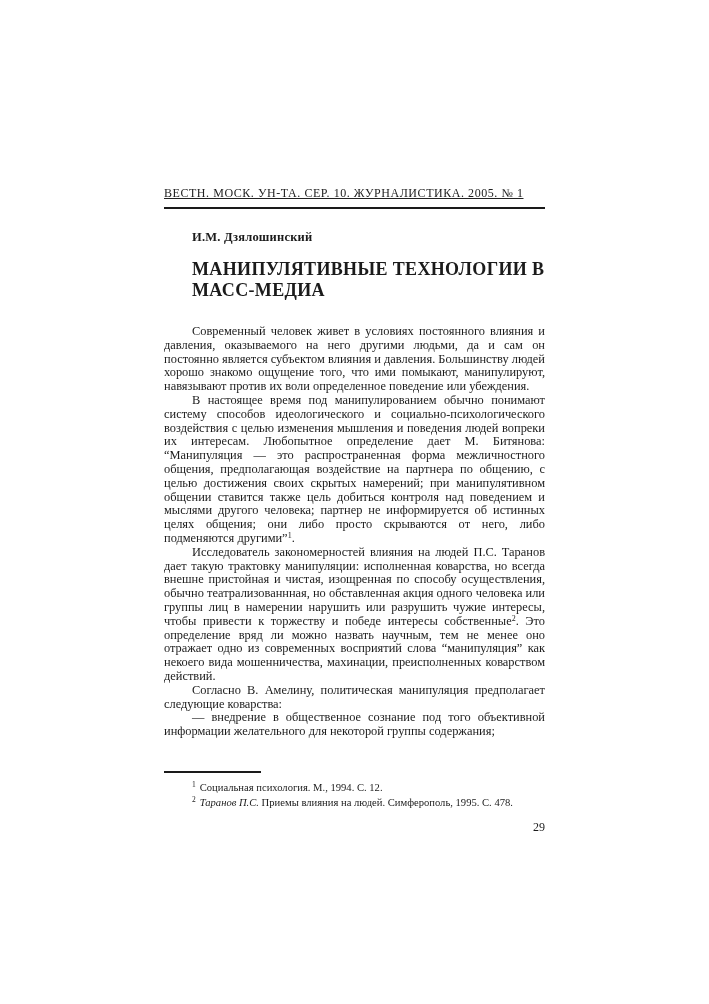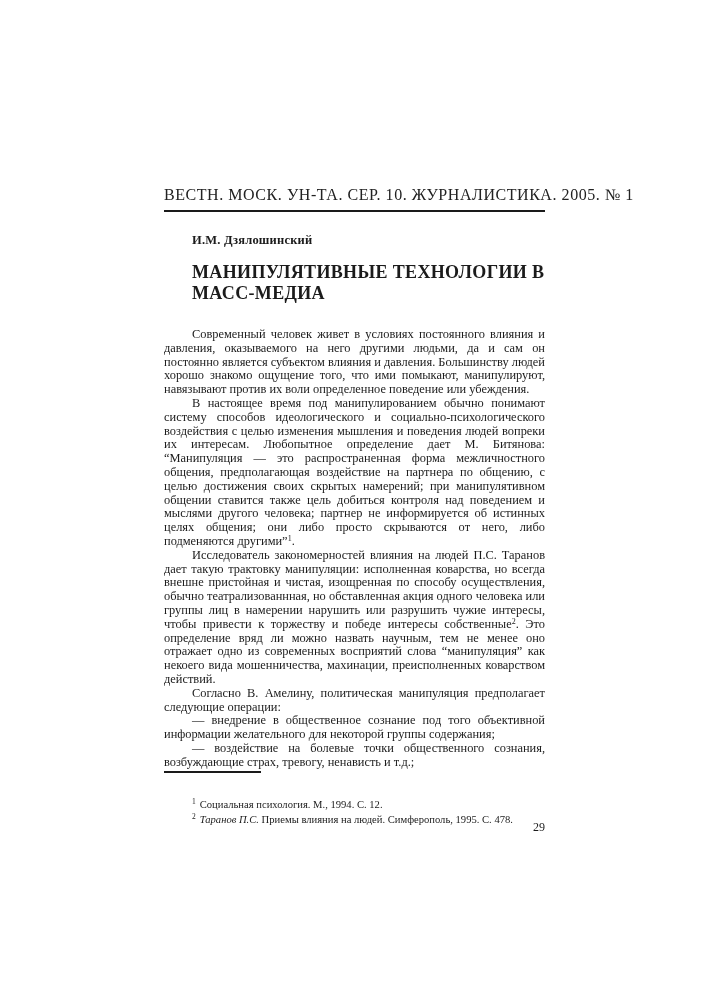--- a/index.html
+++ b/index.html
@@ -16,24 +16,25 @@
     color: #1b1b1b;
     overflow: hidden;
   }
   .column {
     position: absolute;
     left: 164px;
     top: 186px;
     width: 381px;
   }
   .journal-header {
-    font-size: 16px;
+    font-size: 12px;
     letter-spacing: 0.55px;
     white-space: nowrap;
     color: #222;
+    text-decoration: underline;
   }
   .header-rule {
     margin-top: 6px;
     height: 2px;
     background: #1a1a1a;
     width: 100%;
   }
   .author-line {
     margin-top: 21px;
     padding-left: 28px;
@@ -75,21 +76,21 @@
     background: #1a1a1a;
   }
   .fn-line {
     margin: 0;
     padding-left: 28px;
     font-size: 10.6px;
     line-height: 15px;
     text-align: left;
   }
   .fn-line:first-of-type {
-    margin-top: 24px;
+    margin-top: 7px;
   }
   sup.fn-num {
     font-size: 7.5px;
     line-height: 0;
     vertical-align: 4px;
     margin-right: 4px;
   }
   .fn-author-italic {
     font-style: italic;
   }
@@ -118,25 +119,24 @@
     <div class="article-title">МАНИПУЛЯТИВНЫЕ ТЕХНОЛОГИИ В МАСС-МЕДИА</div>
 
     <div class="body-text">
 
       <p class="par">Современный человек живет в условиях постоянного влияния и давления, оказываемого на него другими людьми, да и сам он постоянно является субъектом влияния и давления. Большинству людей хорошо знакомо ощущение того, что ими помыкают, манипулируют, навязывают против их воли определенное поведение или убеждения.</p>
 
       <p class="par"><span>В настоящее время под манипулированием обычно понимают систему способов идеологического и социально-психологического воздействия с целью изменения мышления и поведения людей вопреки их интересам. Любопытное определение дает М. Битянова: “Манипуляция — это распространенная форма межличностного общения, предполагающая воздействие на партнера по общению, с целью достижения своих скрытых намерений; при манипулятивном общении ставится также цель добиться контроля над поведением и мыслями другого человека; партнер не информируется об истинных целях общения; они либо просто скрываются от него, либо подменяются другими”</span><sup class="fn-ref">1</sup><span>.</span></p>
 
       <p class="par"><span>Исследователь закономерностей влияния на людей П.С. Таранов дает такую трактовку манипуляции: исполненная коварства, но всегда внешне пристойная и чистая, изощренная по способу осуществления, обычно театрализованнная, но обставленная акция одного человека или группы лиц в намерении нарушить или разрушить чужие интересы, чтобы привести к торжеству и победе интересы собственные</span><sup class="fn-ref">2</sup><span>. Это определение вряд ли можно назвать научным, тем не менее оно отражает одно из современных восприятий слова “манипуляция” как некоего вида мошенничества, махинации, преисполненных коварством действий.</span></p>
 
-      <p class="par">Согласно В. Амелину, политическая манипуляция предполагает следующие операции:</p>
+      <p class="par">Согласно В. Амелину, политическая манипуляция предполагает следующие коварства:</p>
 
       <p class="par">— внедрение в общественное сознание под того объективной информации желательного для некоторой группы содержания;</p>
 
-      <p class="par">— воздействие на болевые точки общественного сознания, возбуждающие страх, тревогу, ненависть и т.д.;</p>
 
     </div>
   </div>
 
   <div class="footnotes">
     <div class="footnote-rule"></div>
 
     <p class="fn-line"><sup class="fn-num">1</sup><span>Социальная психология. М., 1994. С. 12.</span></p>
 
     <p class="fn-line"><sup class="fn-num">2</sup><span class="fn-author-italic">Таранов П.С.</span><span> Приемы влияния на людей. Симферополь, 1995. С. 478.</span></p>

